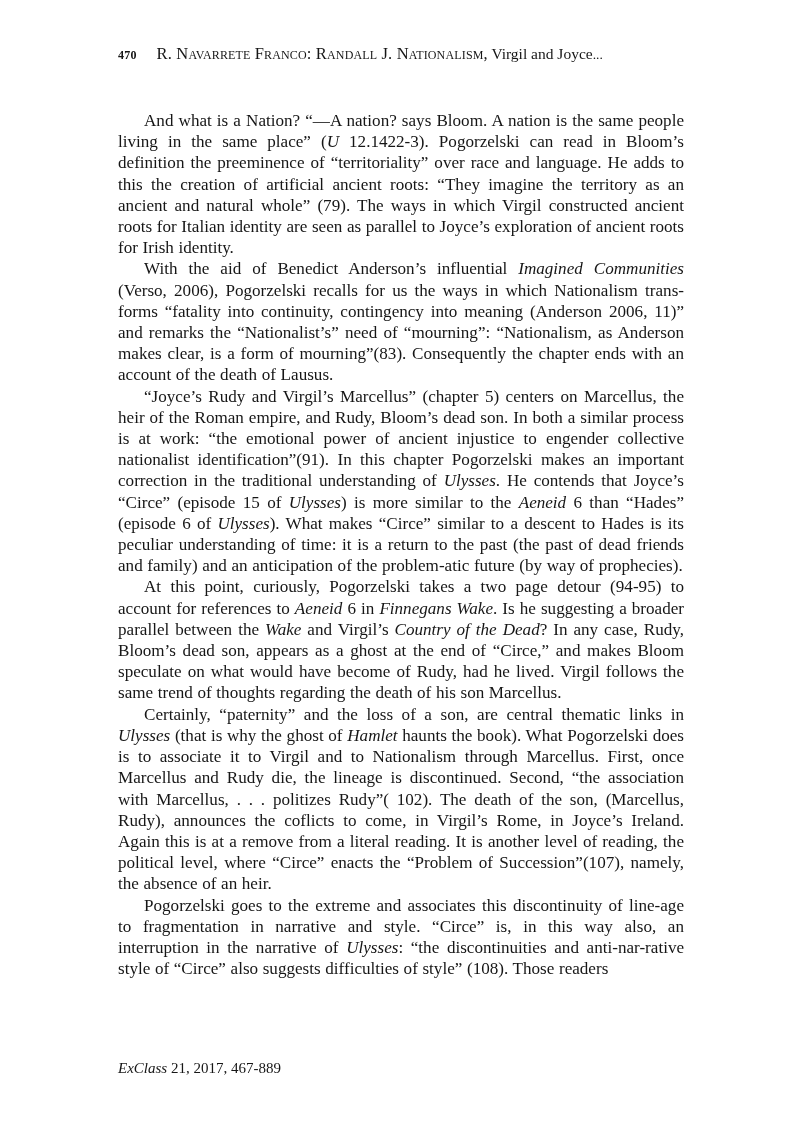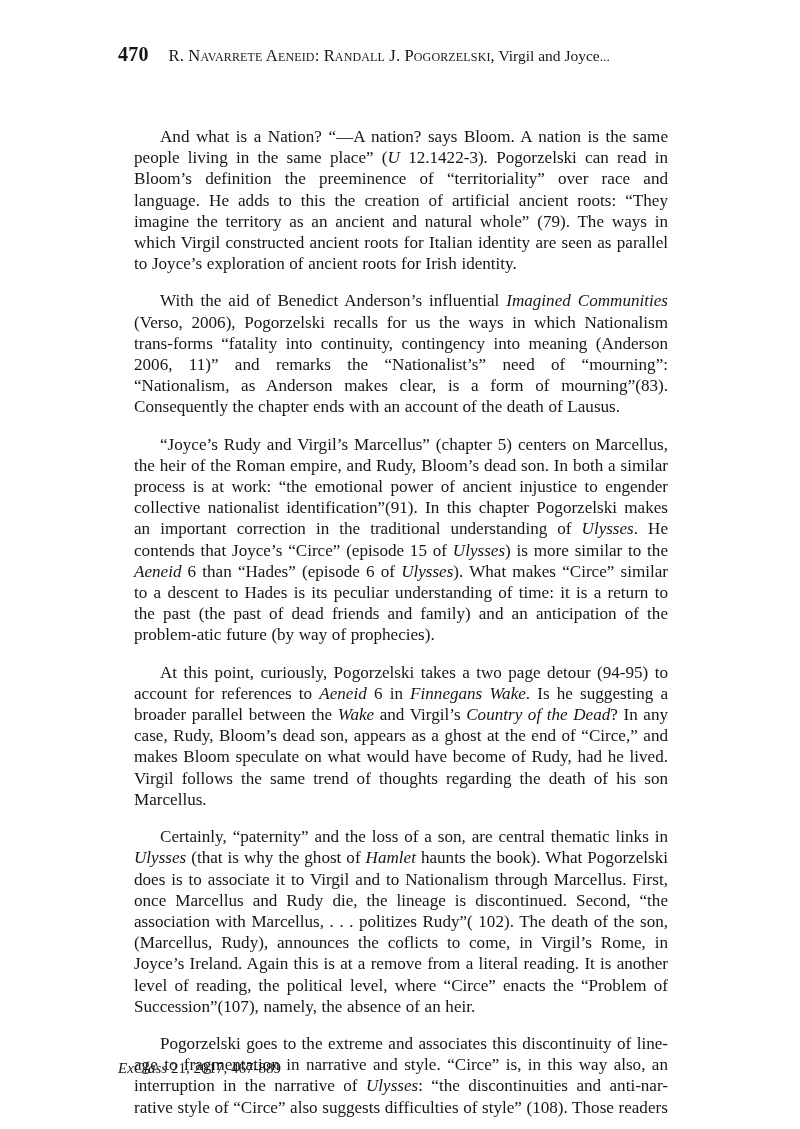--- a/index.html
+++ b/index.html
@@ -25,21 +25,21 @@
     position: absolute;
     left: 118px;
     top: 44px;
     width: 566px;
     font-size: 15.5px;
     line-height: 20px;
     white-space: nowrap;
   }
   .rh-folio {
     font-weight: bold;
-    font-size: 20px;
+    font-size: 12px;
     letter-spacing: .2px;
   }
   .rh-gap { display: inline-block; width: 20px; }
   .rh-smallcaps {
     font-variant: small-caps;
     font-size: 16.5px;
     letter-spacing: .15px;
   }
   .rh-title {
     font-size: 15.5px;
@@ -50,21 +50,21 @@
   }
 
   
   .text-block {
     position: absolute;
     left: 118px;
     top: 110px;
     width: 566px;
   }
   .para {
-    margin: 16px;
+    margin: 0;
     text-align: justify;
     text-justify: inter-word;
     font-size: 17.1px;
     line-height: 21.2px;
     text-indent: 26px;
     hyphens: manual;
     word-spacing: 0.02em;
   }
   .para i, .para em {
     font-style: italic;
@@ -83,21 +83,21 @@
     font-style: italic;
     text-align: center;
   }
 </style>
 </head>
 <body>
 
 <div class="page">
 
   <div class="running-head">
-    <span class="rh-folio">470</span><span class="rh-gap"></span><span class="rh-smallcaps">R. Navarrete Aeneid: Randall J. Pogorzelski,</span> <span class="rh-title">Virgil and Joyce</span><span class="rh-ellipsis">...</span>
+    <span class="rh-folio">470</span><span class="rh-gap"></span><span class="rh-smallcaps">R. Navarrete Franco: Randall J. Nationalism,</span> <span class="rh-title">Virgil and Joyce</span><span class="rh-ellipsis">...</span>
   </div>
 
   <div class="text-block">
     <p class="para">And what is a Nation?  “—A nation? says Bloom. A nation is the same people living in the same place” (<i>U</i> 12.1422-3). Pogorzelski can read in Bloom’s definition the preeminence of “territoriality” over race and language. He adds to this the creation of artificial ancient roots: “They imagine the territory as an ancient and natural whole” (79). The ways in which Virgil constructed ancient roots for Italian identity are seen as parallel to Joyce’s exploration of ancient roots for Irish identity.</p>
     <p class="para">With the aid of Benedict Anderson’s influential <i>Imagined Communities</i> (Verso, 2006), Pogorzelski recalls for us the ways in which Nationalism trans-forms “fatality into continuity, contingency into meaning (Anderson 2006, 11)” and  remarks the “Nationalist’s” need of  “mourning”: “Nationalism, as Anderson makes clear, is a form of mourning”(83). Consequently the chapter ends with an account of the death of Lausus.</p>
     <p class="para">“Joyce’s Rudy and Virgil’s Marcellus” (chapter 5) centers on Marcellus, the heir of the Roman empire, and Rudy, Bloom’s dead son. In both a similar process is at work: “the emotional power of ancient injustice to engender collective nationalist identification”(91). In this chapter Pogorzelski makes an important correction in the traditional understanding of <i>Ulysses</i>. He contends that Joyce’s “Circe” (episode 15 of <i>Ulysses</i>) is more similar to the <i>Aeneid</i> 6 than  “Hades” (episode 6 of <i>Ulysses</i>). What makes “Circe” similar to a descent to Hades is its peculiar understanding of time: it is a return to the past (the past of dead friends and family) and an anticipation of the problem-atic future (by way of prophecies).</p>
     <p class="para">At this point, curiously, Pogorzelski takes a two page detour (94-95) to account for references to <i>Aeneid</i> 6 in <i>Finnegans Wake</i>. Is he suggesting a broader parallel between the <i>Wake</i> and Virgil’s <i>Country of the Dead</i>? In any case,  Rudy, Bloom’s dead son, appears as a ghost at the end of “Circe,” and makes Bloom speculate on what would have become of Rudy, had he lived. Virgil follows the same trend of thoughts regarding the death of his son Marcellus.</p>
     <p class="para">Certainly, “paternity” and the loss of a son, are central thematic links in  <i>Ulysses</i> (that is why the ghost of <i>Hamlet</i> haunts the book). What Pogorzelski does is to associate it to Virgil and to Nationalism through Marcellus. First, once Marcellus and Rudy die, the lineage is discontinued. Second, “the association with Marcellus, . . . politizes Rudy”( 102). The death of the son, (Marcellus, Rudy), announces the coflicts to come, in Virgil’s Rome, in Joyce’s Ireland. Again this is at a remove from a literal reading. It is another level of reading, the political level, where “Circe” enacts the “Problem of Succession”(107), namely, the absence of an heir.</p>
     <p class="para">Pogorzelski goes to the extreme and associates this discontinuity of line-age  to fragmentation in narrative and style. “Circe” is, in this way also, an interruption in the narrative of <i>Ulysses</i>: “the discontinuities and anti-nar-rative style of “Circe” also suggests difficulties of style” (108). Those readers</p>
   </div>

